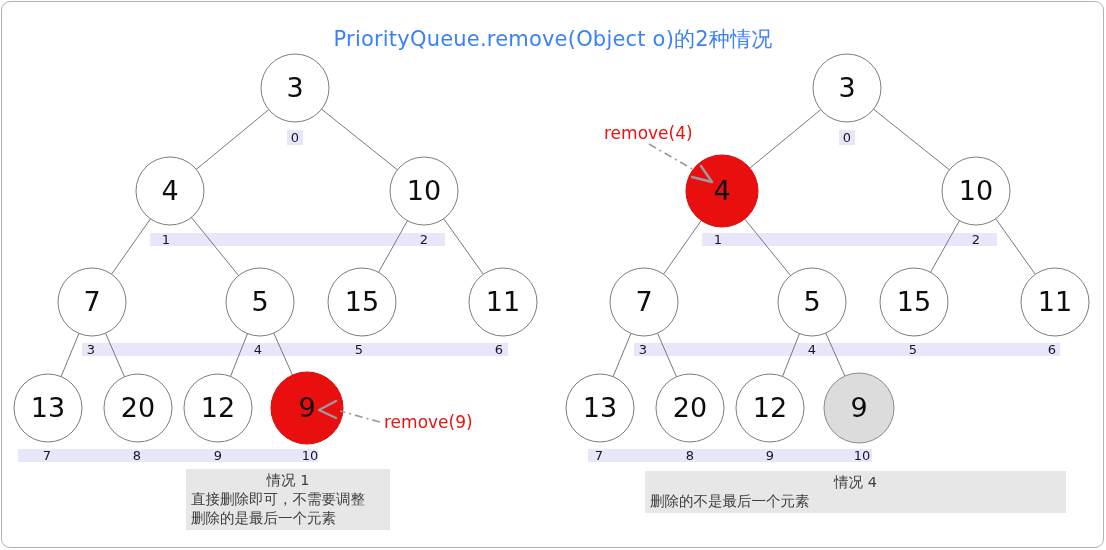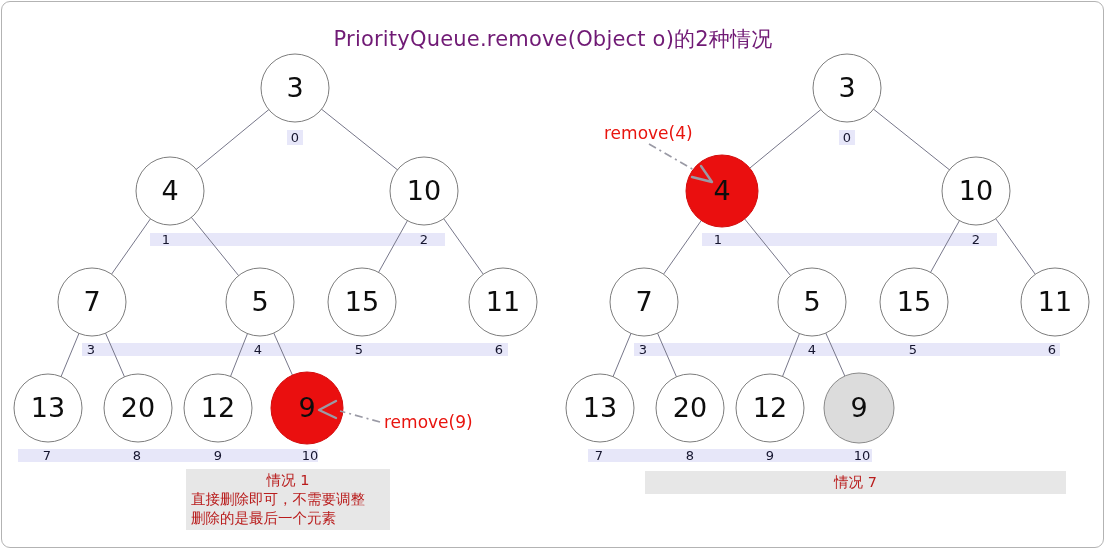--- a/index.html
+++ b/index.html
@@ -6,35 +6,35 @@
   body{
     width:1106px;height:550px;position:relative;overflow:hidden;
     background:#fff;font-family:"DejaVu Sans",sans-serif;
   }
   .page{
     position:absolute;left:1px;top:1px;right:2px;bottom:2px;
     border:1px solid #b3b3b3;border-radius:9px;background:#fff;
   }
   .title{
     position:absolute;top:25px;left:0;width:100%;text-align:center;
-    font-size:21px;color:#701a75;letter-spacing:0.2px;
+    font-size:21px;color:#3b82f6;letter-spacing:0.2px;
   }
   svg.diagram{position:absolute;left:0;top:0;}
   .edge{stroke:var(--edge);stroke-width:1;}
   .band{fill:var(--band);}
   .idx{font-size:13px;fill:var(--index-text);text-anchor:middle;}
   .node{fill:#ffffff;stroke:var(--node-border);stroke-width:1;}
   .node.red{fill:var(--red);stroke:var(--red-border);}
   .node.gray{fill:var(--gray-fill);stroke:#8a8a8a;}
   .nodeval{font-size:27px;fill:#0d0d0d;text-anchor:middle;}
   .arrow-line{stroke:var(--arrow);stroke-width:1.7;fill:none;stroke-dasharray:8 4 2 4;}
   .arrow-head{stroke:var(--arrow);stroke-width:2.4;fill:none;stroke-linecap:round;stroke-linejoin:round;}
   .remove-label{font-size:17px;fill:var(--remove-text);}
   .caption{
-    position:absolute;background:var(--caption-bg);color:#b91c1c;
+    position:absolute;background:var(--caption-bg);color:#404040;
     font-size:14.5px;line-height:19px;box-sizing:border-box;padding:2px 5px;
     white-space:nowrap;
   }
   .cap-title{text-align:center;}
 </style>
 </head>
 <body>
 
 <div class="page"></div>
 
@@ -147,14 +147,15 @@
     </g>
   </svg>
 
 <div class="caption" style="left:186px;top:469px;width:204px;">
   <div class="cap-title">情况 1</div>
   <div>直接删除即可，不需要调整</div>
   <div>删除的是最后一个元素</div>
 </div>
 
 <div class="caption" style="left:645px;top:471px;width:421px;">
-  <div class="cap-title">情况 7</div>
+  <div class="cap-title">情况 4</div>
+  <div>删除的不是最后一个元素</div>
 </div>
 
 </body></html>

